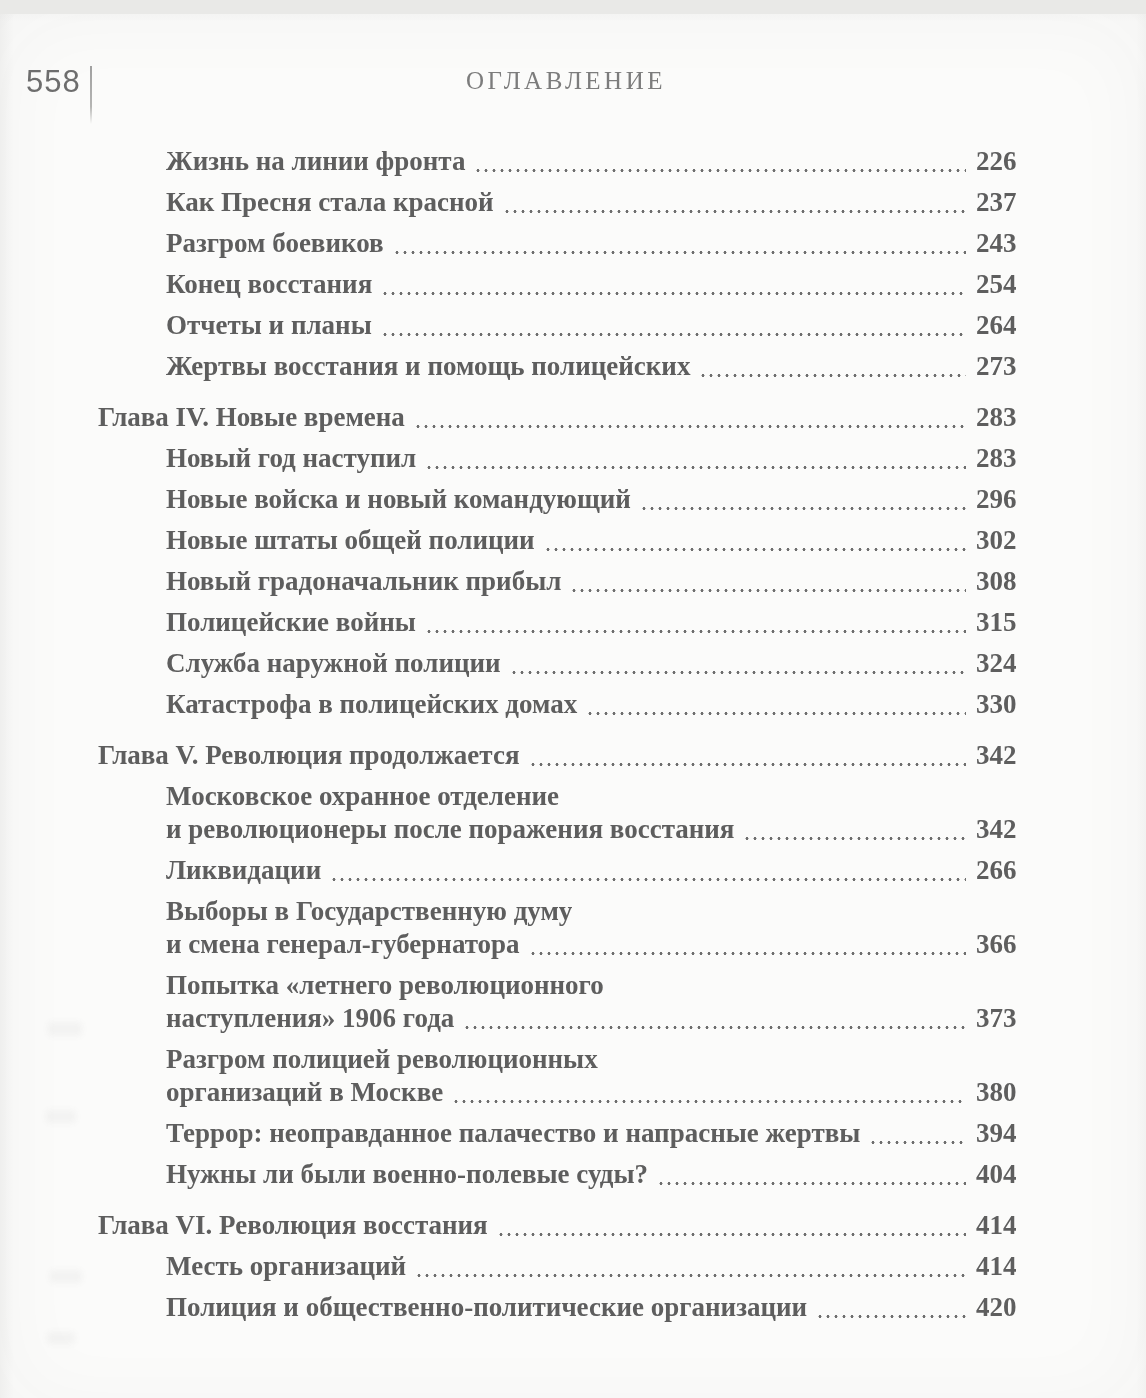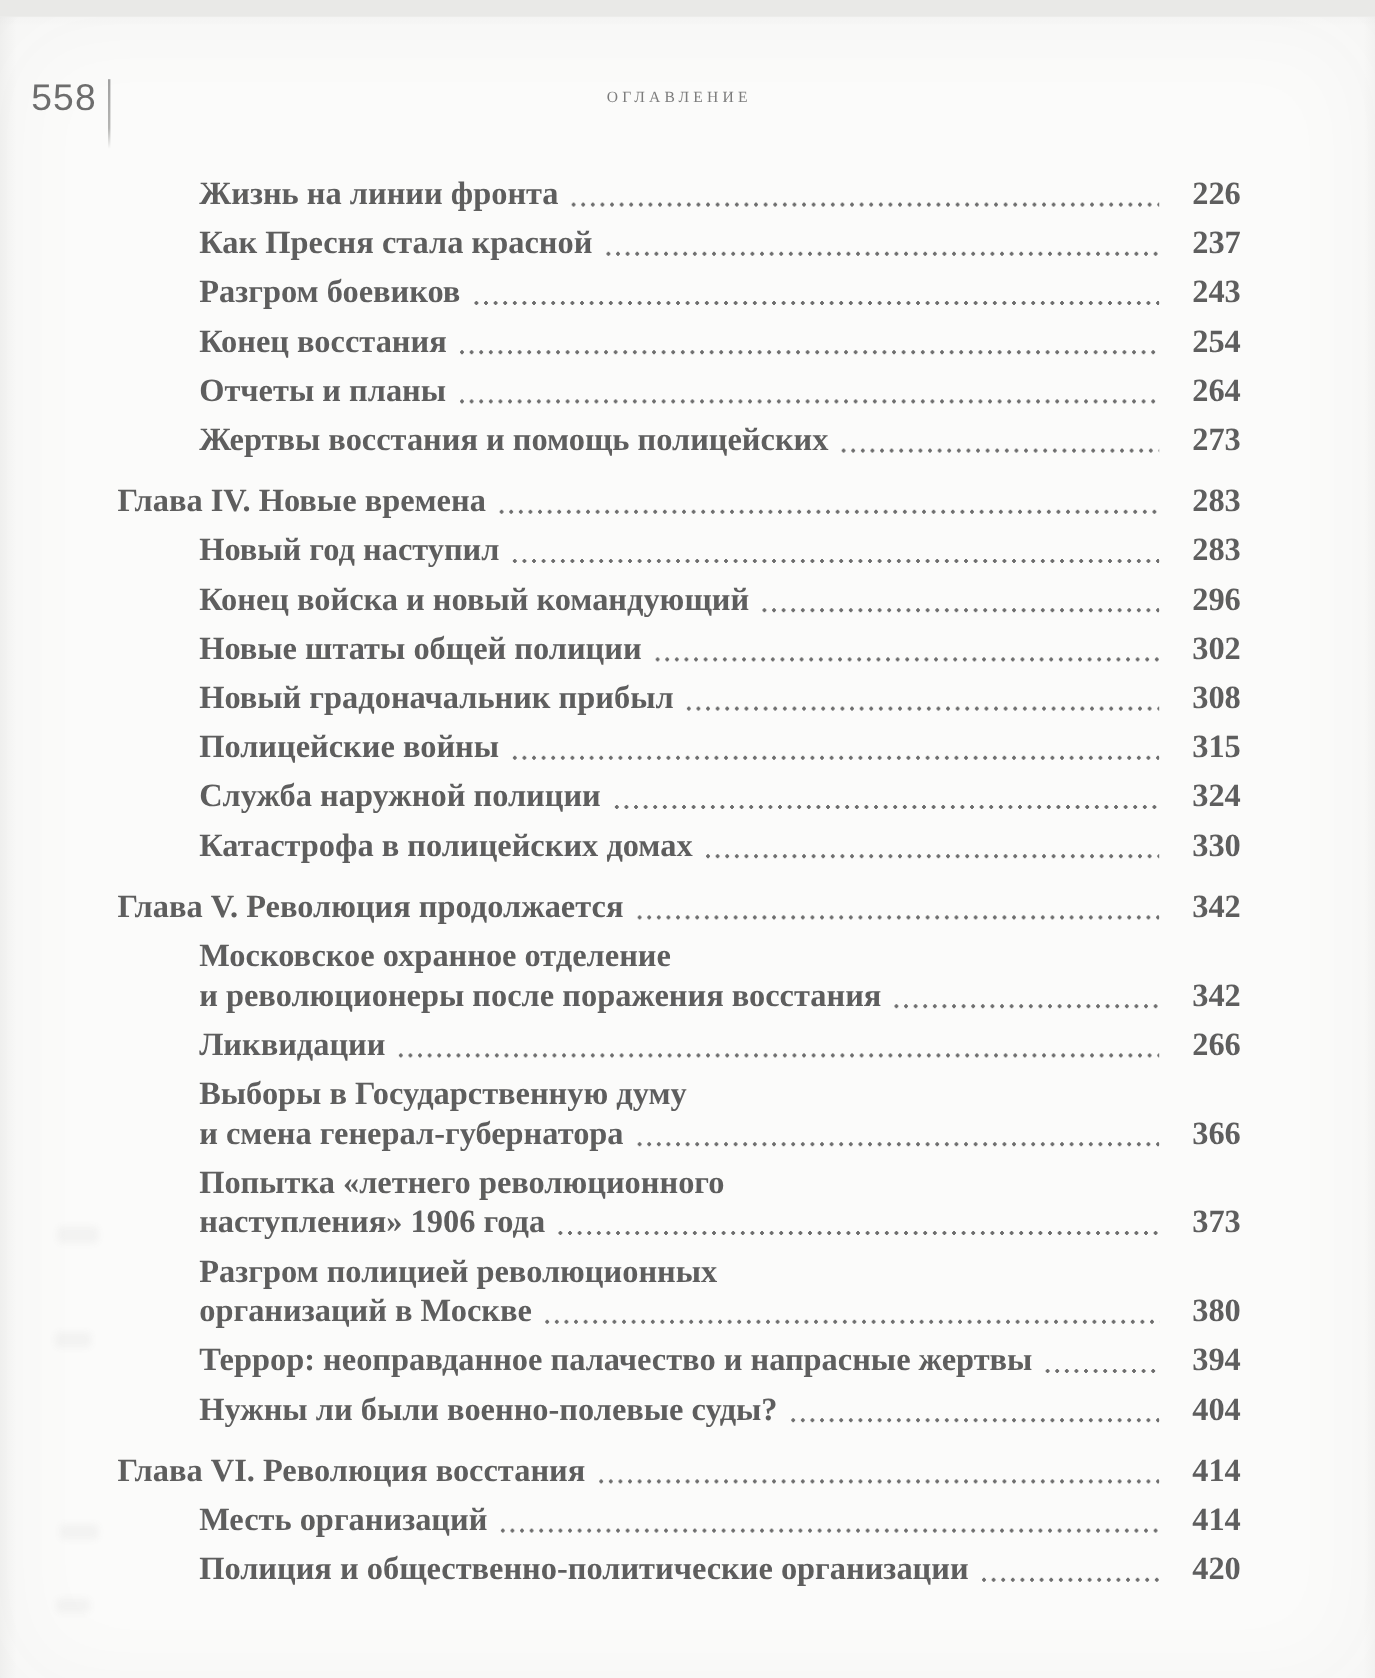--- a/index.html
+++ b/index.html
@@ -48,21 +48,21 @@
     width: 2px;
     height: 58px;
     background: linear-gradient(to bottom, #a0a0a0 0%, #b5b5b3 70%, rgba(180,180,178,0) 100%);
   }
   .running-head {
     position: absolute;
     left: 0;
     top: 56px;
     width: 1132px;
     text-align: center;
-    font-size: 13px;
+    font-size: 25px;
     line-height: 22px;
     letter-spacing: 3.5px;
     color: #7c7c7c;
   }
 
   
   .toc {
     position: absolute;
     top: 131px;
     left: 98px;
@@ -100,21 +100,21 @@
     height: 6px;
     margin: 0 10px 5px 9px;
     background-image: radial-gradient(circle, #6e6e6e 1.4px, rgba(110,110,110,0) 1.6px);
     background-size: 8px 5px;
     background-repeat: repeat-x;
     background-position: left bottom;
   }
   .pagenum {
     flex: 0 0 auto;
     width: 58px;
-    text-align: right;
+    text-align: left;
     white-space: nowrap;
   }
 
   
   .ghost {
     position: absolute;
     background: #6a6a6a;
     opacity: 0.055;
     filter: blur(3px);
     border-radius: 3px;
@@ -195,21 +195,21 @@
 
     <div class="entry-last-line">
       <span class="entry-title">Новый год наступил</span>
       <span class="leader"></span>
       <span class="pagenum">283</span>
     </div>
   </div>
       <div class="entry sub">
 
     <div class="entry-last-line">
-      <span class="entry-title">Конец войска и новый командующий</span>
+      <span class="entry-title">Новые войска и новый командующий</span>
       <span class="leader"></span>
       <span class="pagenum">296</span>
     </div>
   </div>
       <div class="entry sub">
 
     <div class="entry-last-line">
       <span class="entry-title">Новые штаты общей полиции</span>
       <span class="leader"></span>
       <span class="pagenum">302</span>

